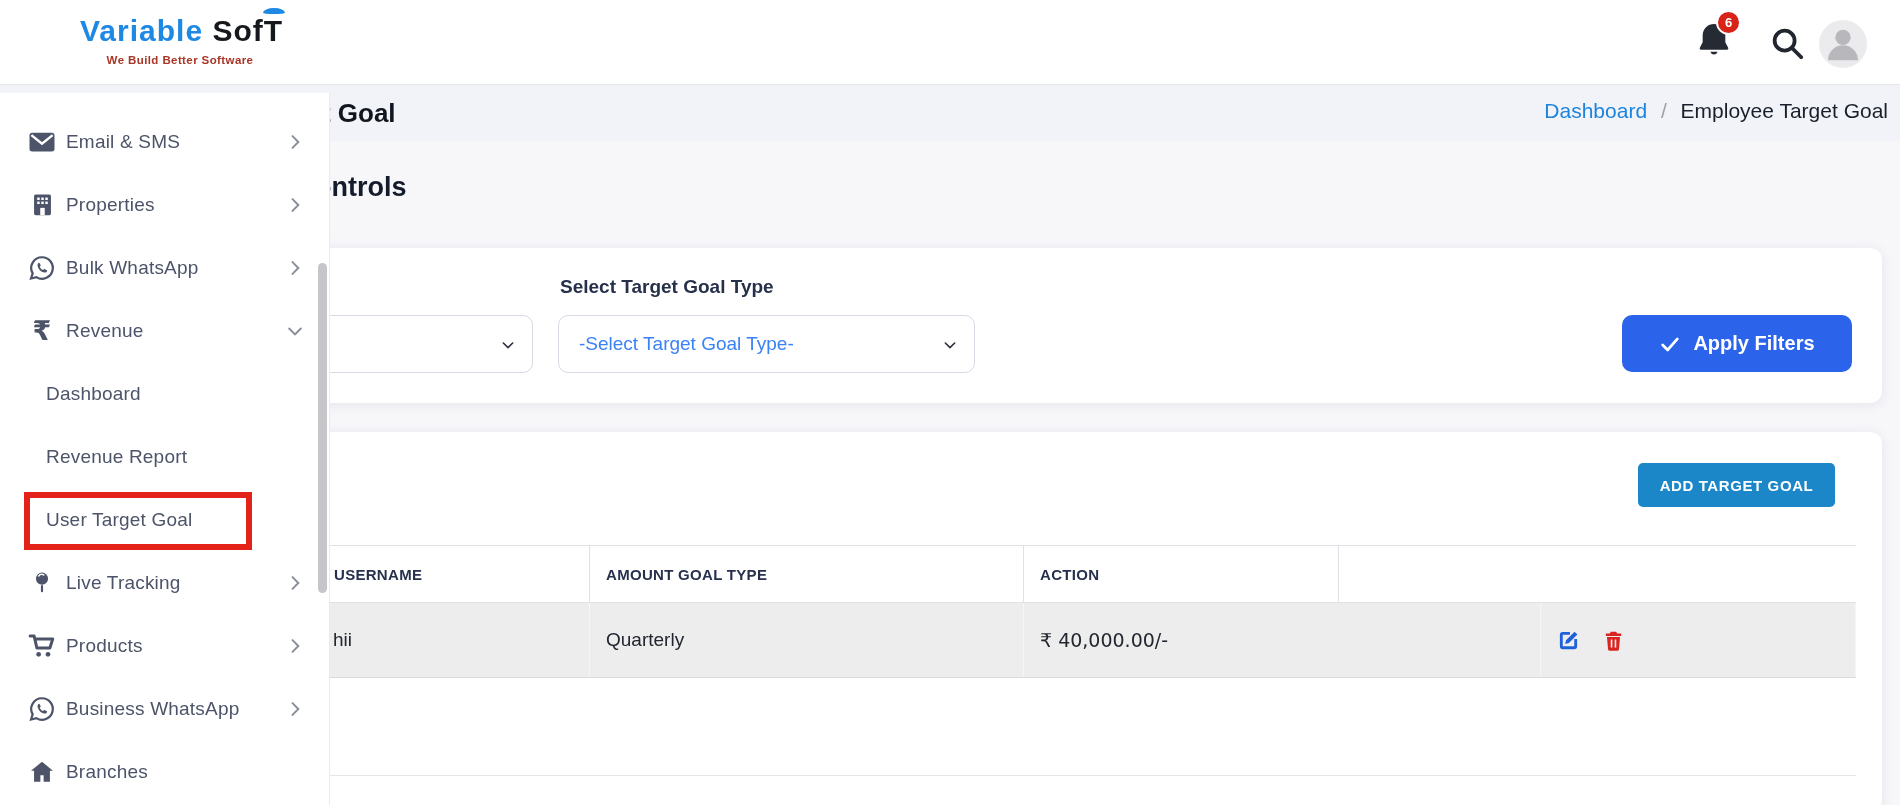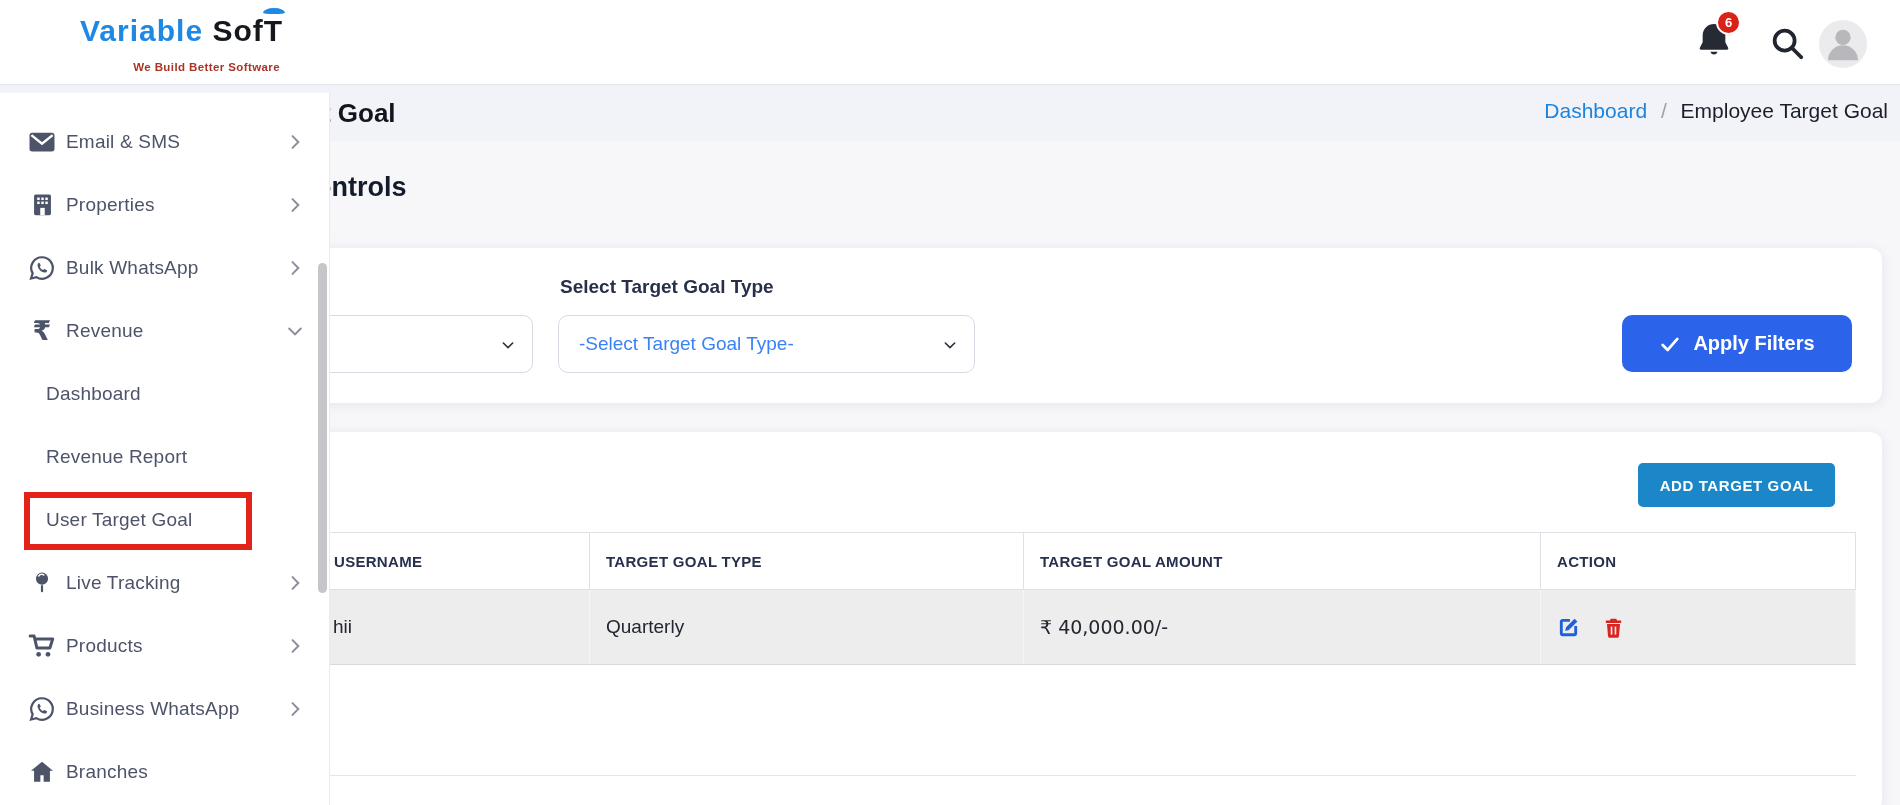--- a/index.html
+++ b/index.html
@@ -9,21 +9,21 @@
 
   
   .topbar { position:absolute; left:0; top:0; width:1900px; height:85px; background:#fff;
             border-bottom:1px solid #e5e6ea; z-index:30; }
   .logo { position:absolute; left:80px; top:14px; width:200px; text-align:center; cursor:pointer; }
   .logo-line { font-size:30px; font-weight:bold; letter-spacing:1px; white-space:nowrap; }
   .logo-var { color:#1e88e5; }
   .logo-soft { color:#15181d; position:relative; }
   .logo-cap { position:absolute; right:-2px; top:-6px; width:22px; height:6px; background:#1e88e5;
               border-radius:50% 50% 50% 50%/80% 80% 20% 20%; }
-  .logo-tag { font-size:11.5px; color:#a93526; letter-spacing:.4px; margin-top:13px; font-weight:bold;text-align:right; }
+  .logo-tag { font-size:11.5px; color:#a93526; letter-spacing:.4px; margin-top:6px; font-weight:bold; }
   .bell-wrap { position:absolute; left:1694px; top:20px; width:46px; height:46px; cursor:pointer; }
   .badge { position:absolute; left:22px; top:-10px; width:25px; height:25px; background:#d92218;
            border:2px solid #fff; border-radius:50%; color:#fff; font-size:13px; font-weight:bold;
            display:flex; align-items:center; justify-content:center; z-index:2; }
   .search-wrap { position:absolute; left:1768px; top:24px; width:38px; height:38px; cursor:pointer; }
   .avatar { position:absolute; left:1819px; top:20px; width:48px; height:48px; border-radius:50%;
             background:#ebebee; overflow:hidden; display:flex; align-items:flex-end; justify-content:center; cursor:pointer; }
 
   
   .sidebar { position:absolute; left:0; top:93px; width:330px; height:720px; background:#fff;
@@ -57,21 +57,21 @@
   .select-chev { position:absolute; right:16px; top:21px; width:16px; height:16px; }
   .field-label { position:absolute; font-size:19px; font-weight:600; color:#27304a; white-space:nowrap; }
 
   .apply-btn { position:absolute; left:1482px; top:67px; width:230px; height:57px; background:#2b64ea; border:none;
                border-radius:10px; color:#fff; font-size:20px; font-weight:bold; font-family:"Liberation Sans",sans-serif;
                display:flex; align-items:center; justify-content:center; gap:12px; cursor:pointer; }
   .add-btn { position:absolute; left:1498px; top:31px; width:197px; height:44px; background:#1b87c9; border:none;
              border-radius:5px; color:#fff; font-size:15px; font-weight:bold; letter-spacing:.6px;
              font-family:"Liberation Sans",sans-serif; cursor:pointer; }
 
-  .tbl { position:absolute; left:177px; top:100px; width:1539px; }
+  .tbl { position:absolute; left:177px; top:113px; width:1539px; }
   .tbl-header { display:flex; height:58px; border-top:1px solid #dfe1e6; border-bottom:1px solid #dfe1e6; background:#fff; }
   .th { display:flex; align-items:center; padding-left:16px; font-size:15px; font-weight:bold; color:#27314d;
         letter-spacing:.3px; border-right:1px solid #dfe1e6; }
   .th:first-child { border-left:1px solid #f1f2f5; }
   .tbl-row { display:flex; height:75px; background:#ededee; border-bottom:1px solid #d9dadd; }
   .td { display:flex; align-items:center; padding-left:16px; font-size:19px; color:#22262e; border-right:1px solid #f6f6f8; }
   .c1 { width:273px; } .c2 { width:434px; } .c3 { width:517px; } .c4 { width:315px; }
   .amount { font-family:"DejaVu Sans", sans-serif; font-size:19px; }
   .act-icon { width:23px; height:23px; margin-right:22px; cursor:pointer; }
 
@@ -130,22 +130,21 @@
         <span>Apply Filters</span>
       </button>
     </div>
 
     <div class="card table-card">
       <button class="add-btn">ADD TARGET GOAL</button>
 
       <div class="tbl">
         <div class="tbl-header">
           <div class="th c1">USERNAME</div>
-          <div class="th c2">TARGET GOAL TYPE</div>
-          <div class="th c3">TARGET GOAL AMOUNT</div>
+          <div class="th c2">AMOUNT GOAL TYPE</div>
           <div class="th c4">ACTION</div>
         </div>
         <div class="tbl-row">
           <div class="td c1">hii</div>
           <div class="td c2">Quarterly</div>
           <div class="td c3 amount">₹ 40,000.00/-</div>
           <div class="td c4">
             <span class="act-icon">
               <svg viewBox="0 0 24 24" width="23" height="23">
                 <path fill="#2160db" d="M3 6a3 3 0 0 1 3-3h7.5v3H6v12h12v-7.5h3V18a3 3 0 0 1-3 3H6a3 3 0 0 1-3-3V6z"></path>

